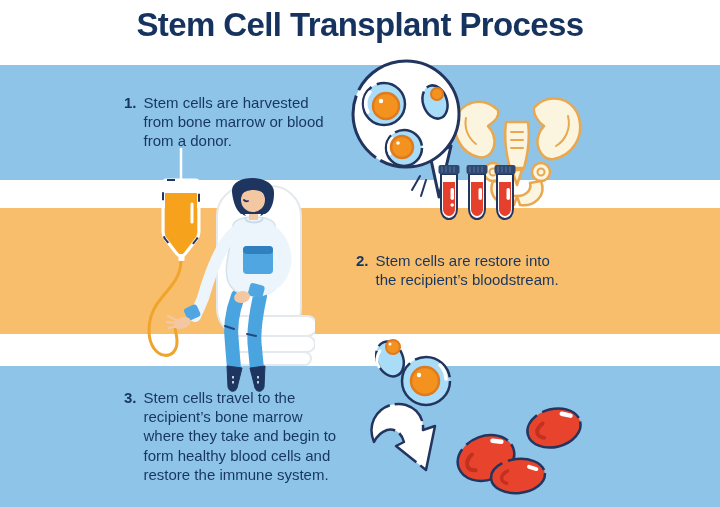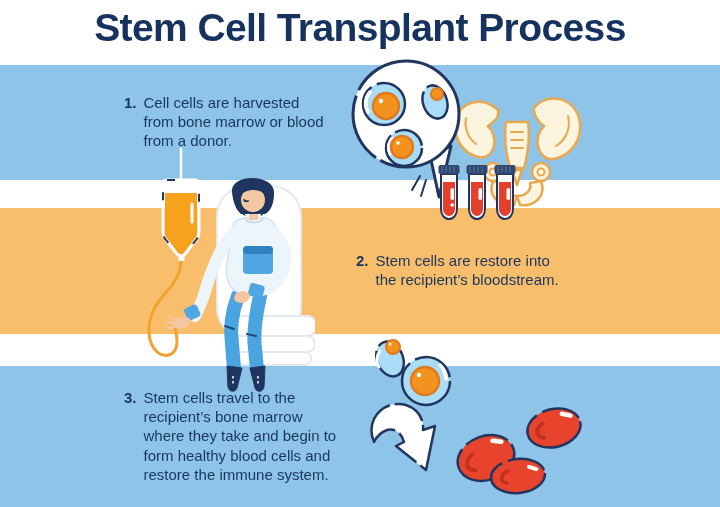--- a/index.html
+++ b/index.html
@@ -8,21 +8,21 @@
     font-family:"Liberation Sans","DejaVu Sans",sans-serif;
   }
   .band{position:absolute;left:0;width:720px;}
   .band.blue{background:#8fc4e9;}
   .band.orange{background:#f9be6c;}
   #band1{top:65px;height:115px;}
   #band2{top:208px;height:126px;}
   #band3{top:366px;height:141px;}
   .title{
     position:absolute;top:6px;left:0;width:720px;text-align:center;
-    font-size:39px;font-weight:bold;letter-spacing:-0.6px;color:#16335f;margin:0;
+    font-size:33px;font-weight:bold;letter-spacing:-0.6px;color:#16335f;margin:0;
   }
   .step{position:absolute;display:flex;color:#17365f;font-size:15px;line-height:1.28;}
   .step .num{font-weight:bold;margin-right:7px;flex:0 0 auto;}
   #step1{left:124px;top:93px;width:200px;}
   #step2{left:356px;top:251px;width:216px;}
   #step3{left:124px;top:388px;width:222px;}
   .illus{position:absolute;}
   #bubble{left:340px;top:52px;}
   #pelvis{left:448px;top:92px;}
   #tubes{left:438px;top:163px;}
@@ -37,21 +37,21 @@
 <div class="canvas">
 
   <div class="band blue" id="band1"></div>
   <div class="band orange" id="band2"></div>
   <div class="band blue" id="band3"></div>
 
   <h1 class="title">Stem Cell Transplant Process</h1>
 
   <div class="step" id="step1">
     <span class="num">1.</span>
-    <span class="txt">Cell cells are harvested from bone marrow or blood from a donor.</span>
+    <span class="txt">Stem cells are harvested from bone marrow or blood from a donor.</span>
   </div>
   <div class="step" id="step2">
     <span class="num">2.</span>
     <span class="txt">Stem cells are restore into the recipient’s bloodstream.</span>
   </div>
   <div class="step" id="step3">
     <span class="num">3.</span>
     <span class="txt">Stem cells travel to the recipient’s bone marrow where they take and begin to form healthy blood cells and restore the immune system.</span>
   </div>
 

